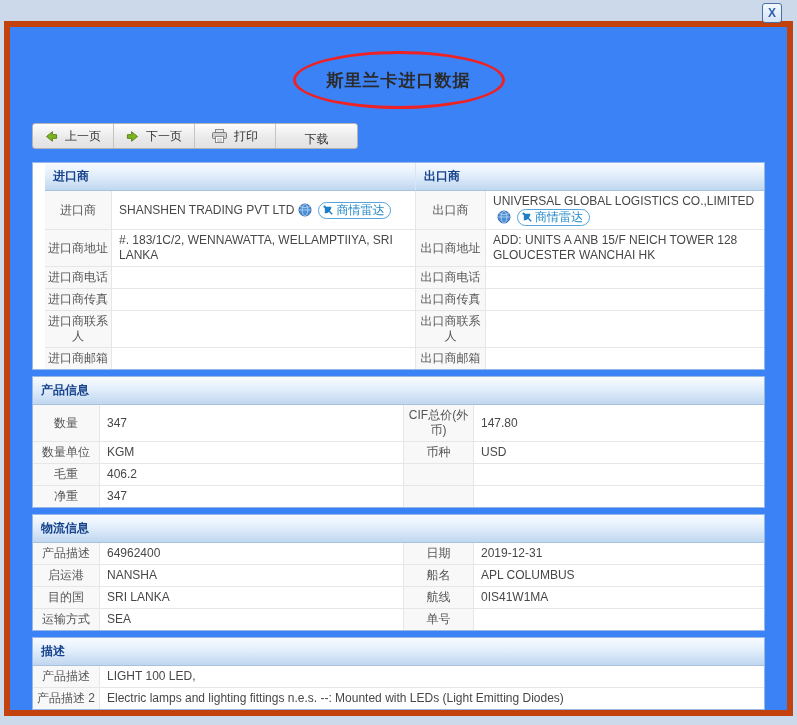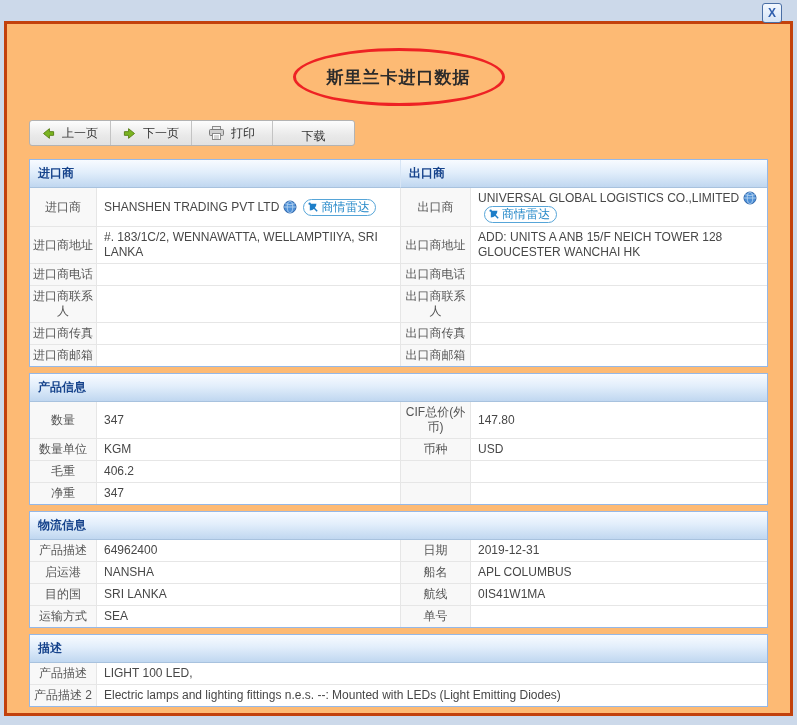--- a/index.html
+++ b/index.html
@@ -12,21 +12,21 @@
   
   .close-btn{
     position:absolute;top:3px;left:762px;width:20px;height:20px;
     box-sizing:border-box;border:1px solid #4a6fa5;border-radius:3px;
     background:linear-gradient(180deg,#f4f9ff 0%,#d6e4f5 100%);
     color:#2f5fae;font-weight:bold;font-size:12px;line-height:18px;
     text-align:center;cursor:pointer;z-index:5;
   }
   .panel{
     position:absolute;top:21px;left:4px;width:789px;height:695px;
-    box-sizing:border-box;background:#fdba74;border:3px solid #c2410c;
+    box-sizing:border-box;background:#3b82f6;border:6px solid #c2410c;
   }
   
   .title-wrap{position:relative;margin-top:24px;height:58px;
     display:flex;align-items:center;justify-content:center;}
   .page-title{font-size:17px;font-weight:bold;color:#2b2b2b;letter-spacing:1px;}
   .red-ellipse{
     position:absolute;left:50%;top:50%;transform:translate(-50%,-50%);
     width:206px;height:52px;border:3px solid #ee2224;border-radius:50%;
   }
   
@@ -40,21 +40,21 @@
     display:flex;align-items:center;justify-content:center;gap:7px;
     width:81px;height:24px;border-right:1px solid #c3c3c3;
     color:#333;font-size:12px;cursor:pointer;box-sizing:border-box;
   }
   .tb-btn:last-child{border-right:none;flex-direction:column;}
   .tb-btn svg{display:block;}
   
   .tbl-wrap{
     margin:0 22px 6px 22px;border:1px solid #95b8e7;background:#fff;
   }
-  .first-table{margin-top:13px;}
+  .first-table{margin-top:13px;padding-left:12px;}
   table{border-collapse:separate;border-spacing:0;width:100%;table-layout:fixed;}
   col.c-lbl{width:66px;} col.c-val{width:304px;} col.c-lbl2{width:70px;} col.c-val2{width:auto;}
   col.c-dlbl{width:66px;} col.c-dval{width:auto;}
   th.hdr{
     background:linear-gradient(180deg,#f8fbff 0%,#e2eefb 45%,#c0d7f0 100%);
     color:#15428b;font-weight:bold;font-size:12px;text-align:left;
     padding:5px 8px;border-bottom:1px solid #a8c2de;height:14px;
   }
   th.hdr + th.hdr{border-left:1px solid #d7e5f5;}
   td{padding:3px 4px;vertical-align:middle;line-height:15px;height:15px;
@@ -169,29 +169,29 @@
         <td class="lbl">出口商地址</td>
         <td class="val">ADD: UNITS A ANB 15/F NEICH TOWER 128 GLOUCESTER WANCHAI HK</td>
       </tr>
       <tr class="row">
         <td class="lbl">进口商电话</td>
         <td class="val"></td>
         <td class="lbl">出口商电话</td>
         <td class="val"></td>
       </tr>
       <tr class="row">
+        <td class="lbl">进口商传真</td>
+        <td class="val"></td>
+        <td class="lbl">出口商传真</td>
+        <td class="val"></td>
+      </tr>
+      <tr class="row">
         <td class="lbl">进口商联系人</td>
         <td class="val"></td>
         <td class="lbl">出口商联系人</td>
-        <td class="val"></td>
-      </tr>
-      <tr class="row">
-        <td class="lbl">进口商传真</td>
-        <td class="val"></td>
-        <td class="lbl">出口商传真</td>
         <td class="val"></td>
       </tr>
       <tr class="row">
         <td class="lbl">进口商邮箱</td>
         <td class="val"></td>
         <td class="lbl">出口商邮箱</td>
         <td class="val"></td>
       </tr>
     </tbody>
       </table>

